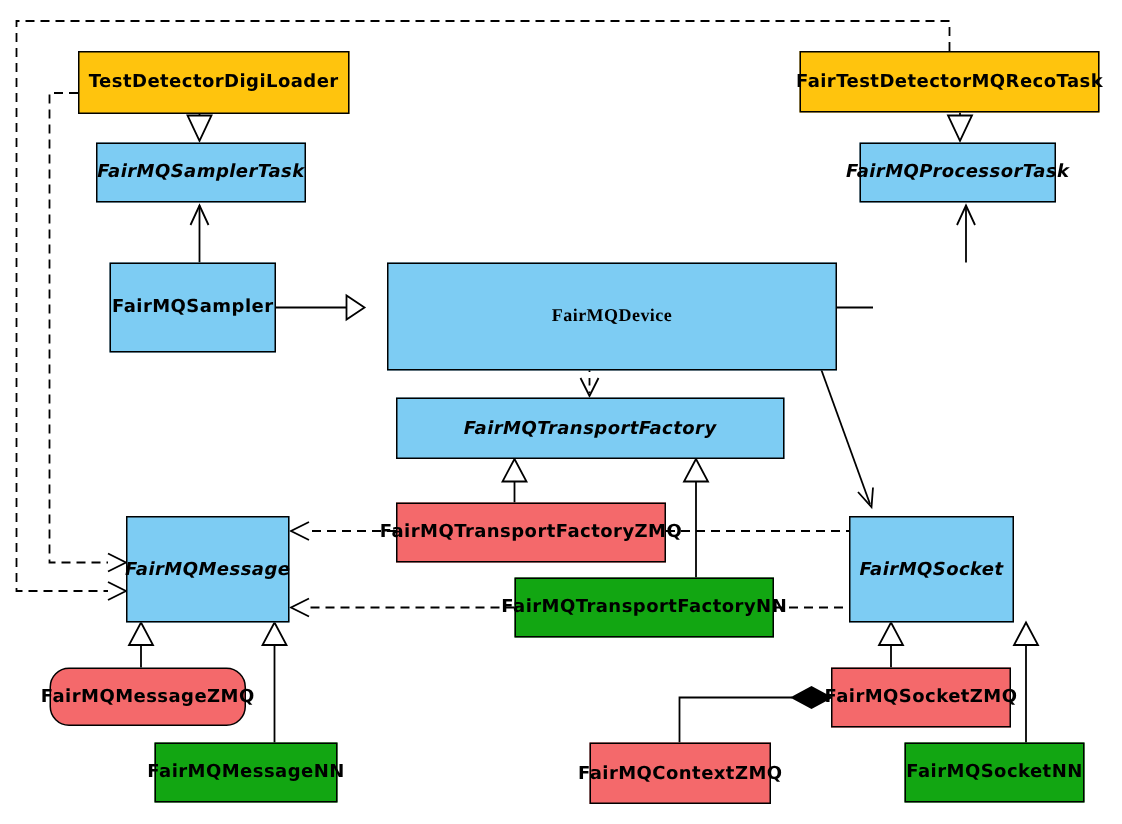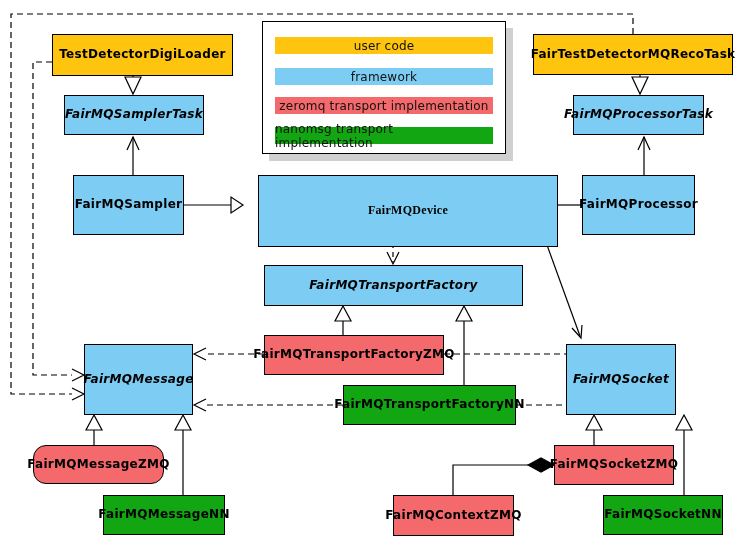--- a/index.html
+++ b/index.html
@@ -135,48 +135,33 @@
       <line x1="684" y1="430" x2="684" y2="495"></line>
       <polygon points="676,430 692,430 684,415" fill="#fff"></polygon>
     </g>
 
     <g>
       <polyline points="453,495 453,465 528,465"></polyline>
       <polygon points="528,465 541,458 554,465 541,472" fill="#000"></polygon>
     </g>
   </svg>
 
-  <div class="legend">
-    <div class="legend-bar yellow" style="top:15px;">
-      <span>user code</span>
-    </div>
-    <div class="legend-bar blue" style="top:46px;">
-      <span>framework</span>
-    </div>
-    <div class="legend-bar red" style="top:75px;">
-      <span>zeromq transport implementation</span>
-    </div>
-    <div class="legend-bar green" style="top:105px;">
-      <span>nanomsg transport implementation</span>
-    </div>
-  </div>
 
   <div class="node yellow" style="left:52px;top:34px;width:181px;height:42px;">TestDetectorDigiLoader</div>
 
   <div class="node yellow" style="left:533px;top:34px;width:200px;height:41px;">FairTestDetectorMQRecoTask</div>
 
   <div class="node blue abstract" style="left:64px;top:95px;width:140px;height:40px;">FairMQSamplerTask</div>
 
   <div class="node blue abstract" style="left:573px;top:95px;width:131px;height:40px;">FairMQProcessorTask</div>
 
   <div class="node blue" style="left:73px;top:175px;width:111px;height:60px;text-align:center;">FairMQSampler</div>
 
   <div class="node blue" style="left:258px;top:175px;width:300px;height:72px;font-family:Liberation Serif, serif;">FairMQDevice</div>
 
-  <div class="node blue" style="left:582px;top:175px;width:113px;height:60px;">FairMQProcessor</div>
 
   <div class="node blue abstract" style="left:264px;top:265px;width:259px;height:41px;">FairMQTransportFactory</div>
 
   <div class="node red" style="left:264px;top:335px;width:180px;height:40px;">FairMQTransportFactoryZMQ</div>
 
   <div class="node green" style="left:343px;top:385px;width:173px;height:40px;">FairMQTransportFactoryNN</div>
 
   <div class="node blue abstract" style="left:84px;top:344px;width:109px;height:71px;">FairMQMessage</div>
 
   <div class="node blue abstract" style="left:566px;top:344px;width:110px;height:71px;font-style:italic;">FairMQSocket</div>

